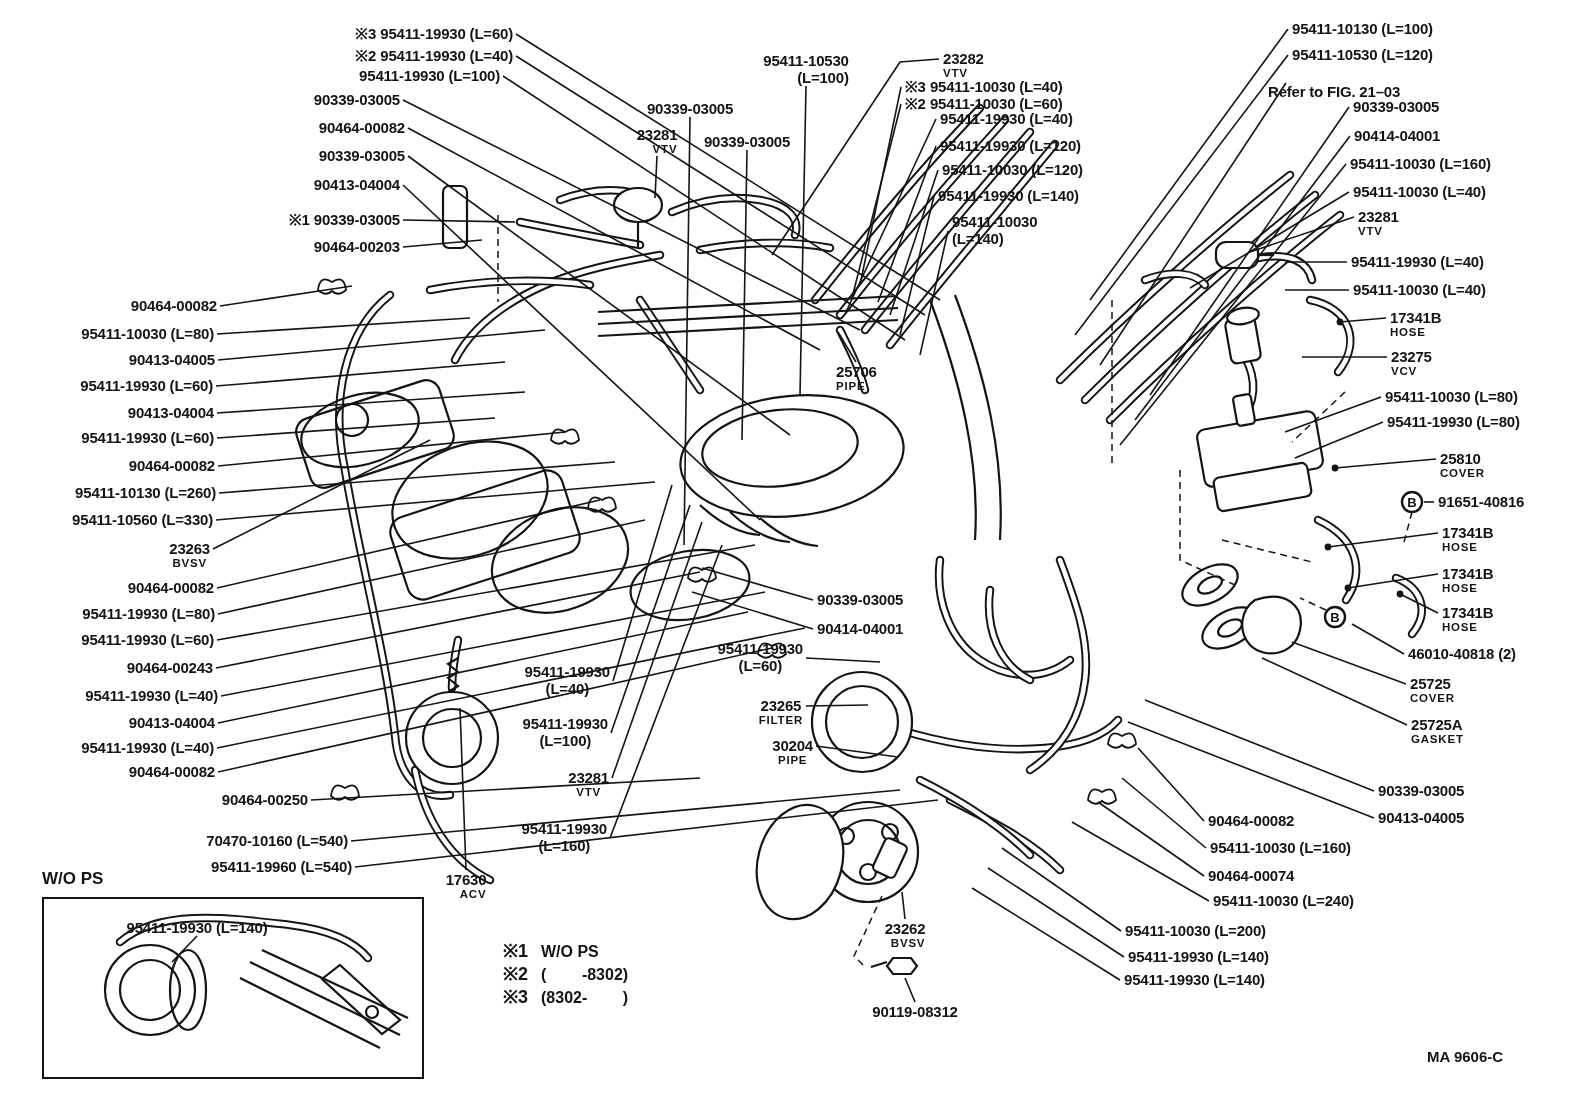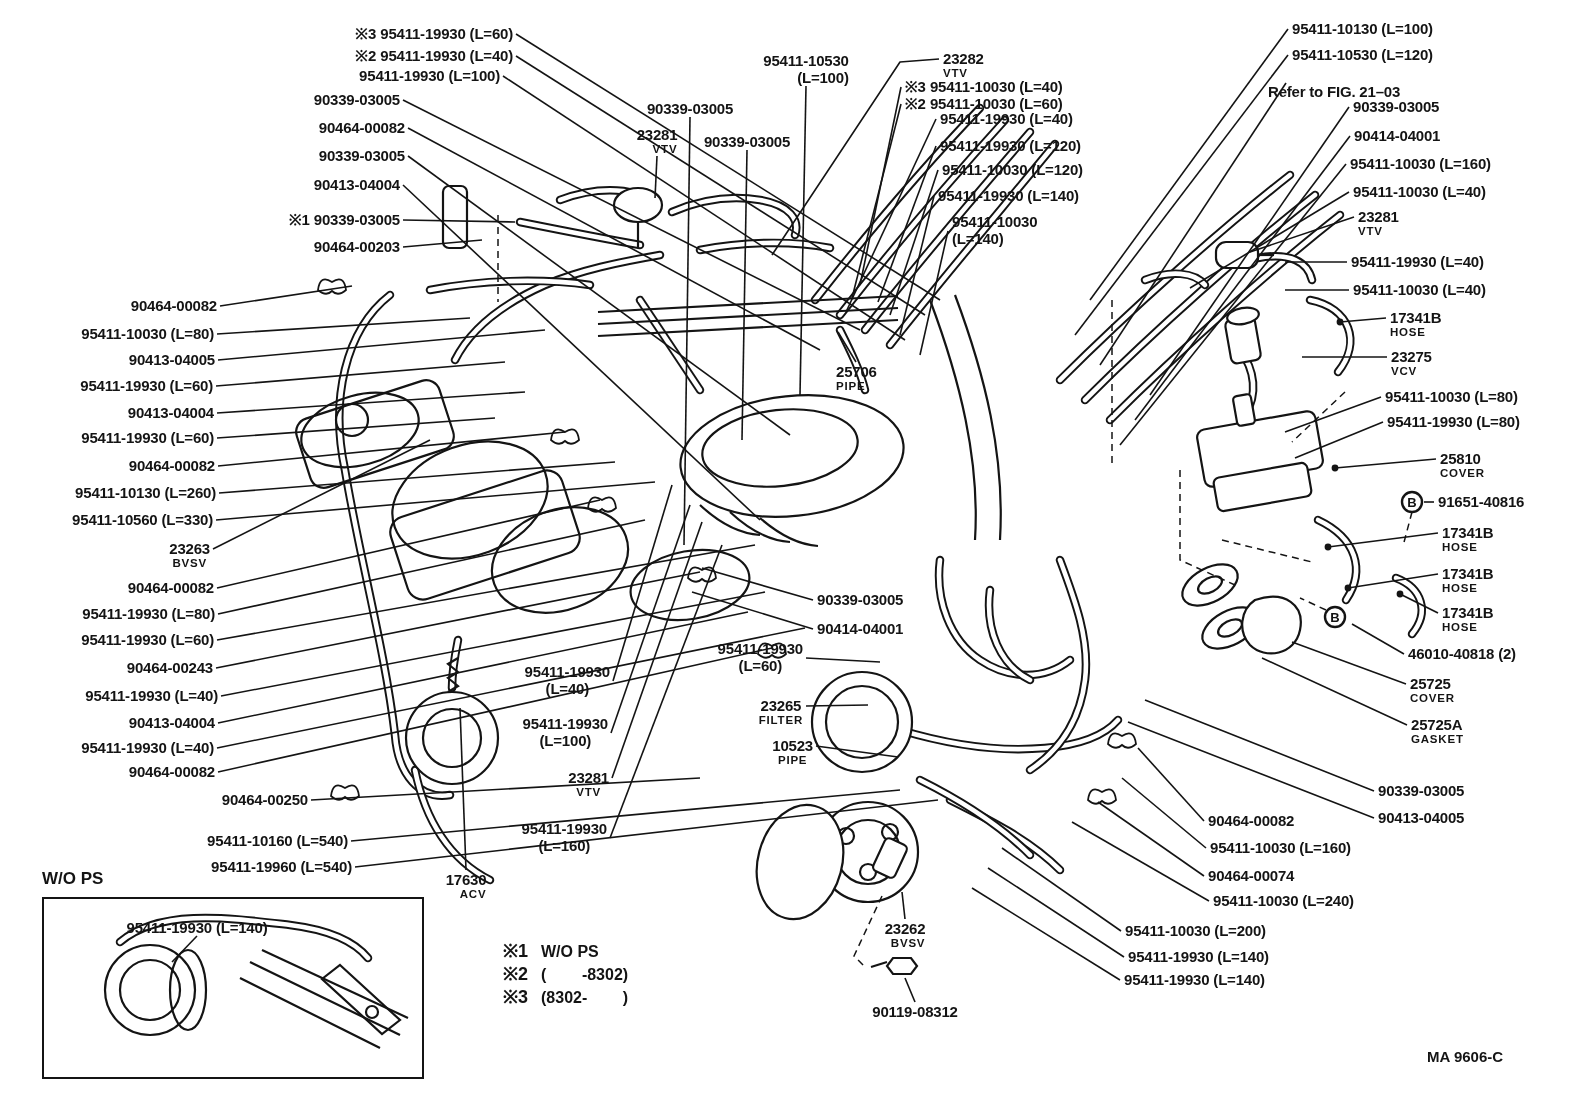--- a/index.html
+++ b/index.html
@@ -307,21 +307,21 @@
       <div class="label a-r" style="top: 540px; right: 1382px;"><span>23263</span><div class="sub">BVSV</div></div>
       <div class="label a-r" style="top: 579px; right: 1378px;"><span>90464-00082</span></div>
       <div class="label a-r" style="top: 605px; right: 1377px;"><span>95411-19930 (L=80)</span></div>
       <div class="label a-r" style="top: 631px; right: 1378px;"><span>95411-19930 (L=60)</span></div>
       <div class="label a-r" style="top: 659px; right: 1379px;"><span>90464-00243</span></div>
       <div class="label a-r" style="top: 687px; right: 1374px;"><span>95411-19930 (L=40)</span></div>
       <div class="label a-r" style="top: 714px; right: 1377px;"><span>90413-04004</span></div>
       <div class="label a-r" style="top: 739px; right: 1378px;"><span>95411-19930 (L=40)</span></div>
       <div class="label a-r" style="top: 763px; right: 1377px;"><span>90464-00082</span></div>
       <div class="label a-r" style="top: 791px; right: 1284px;"><span>90464-00250</span></div>
-      <div class="label a-r" style="top: 832px; right: 1244px;"><span>95411-10160 (L=540)</span></div>
+      <div class="label a-r" style="top: 832px; right: 1244px;"><span>70470-10160 (L=540)</span></div>
       <div class="label a-r" style="top: 858px; right: 1240px;"><span>95411-19960 (L=540)</span></div>
       <div class="label a-c" style="top: 871px; left: 466px; transform: translateX(-50%);"><span>17630</span><div class="sub">ACV</div></div>
       <div class="label a-c" style="top: 919px; left: 197px; transform: translateX(-50%);"><span>95411-19930 (L=140)</span></div>
       <div class="label a-c" style="top: 52px; left: 806px; transform: translateX(-50%);"><span>95411-10530</span><div>(L=100)</div></div>
       <div class="label a-c" style="top: 100px; left: 690px; transform: translateX(-50%);"><span>90339-03005</span></div>
       <div class="label a-c" style="top: 126px; left: 657px; transform: translateX(-50%);"><span>23281</span><div class="sub">VTV</div></div>
       <div class="label a-c" style="top: 133px; left: 747px; transform: translateX(-50%);"><span>90339-03005</span></div>
       <div class="label a-l" style="top: 363px; left: 828px; margin-left: 8px;"><span>25706</span><div class="sub">PIPE</div></div>
       <div class="label a-l" style="top: 50px; left: 943px;"><span>23282</span><div class="sub">VTV</div></div>
       <div class="label a-l" style="top: 78px; left: 905px;"><span class="pre">※3</span><span>95411-10030 (L=40)</span></div>
@@ -330,21 +330,21 @@
       <div class="label a-l" style="top: 137px; left: 940px;"><span>95411-19930 (L=120)</span></div>
       <div class="label a-l" style="top: 161px; left: 942px;"><span>95411-10030 (L=120)</span></div>
       <div class="label a-l" style="top: 187px; left: 938px;"><span>95411-19930 (L=140)</span></div>
       <div class="label a-l" style="top: 213px; left: 952px;"><span>95411-10030</span><div>(L=140)</div></div>
       <div class="label a-l" style="top: 591px; left: 817px;"><span>90339-03005</span></div>
       <div class="label a-l" style="top: 620px; left: 817px;"><span>90414-04001</span></div>
       <div class="label a-r" style="top: 640px; right: 789px;"><span>95411-19930</span><div>(L=60)</div></div>
       <div class="label a-r" style="top: 663px; right: 982px;"><span>95411-19930</span><div>(L=40)</div></div>
       <div class="label a-r" style="top: 697px; right: 789px;"><span>23265</span><div class="sub">FILTER</div></div>
       <div class="label a-r" style="top: 715px; right: 984px;"><span>95411-19930</span><div>(L=100)</div></div>
-      <div class="label a-r" style="top: 737px; right: 779px;"><span>10523</span><div class="sub">PIPE</div></div>
+      <div class="label a-r" style="top: 737px; right: 779px;"><span>30204</span><div class="sub">PIPE</div></div>
       <div class="label a-r" style="top: 769px; right: 983px;"><span>23281</span><div class="sub">VTV</div></div>
       <div class="label a-r" style="top: 820px; right: 985px;"><span>95411-19930</span><div>(L=160)</div></div>
       <div class="label a-c" style="top: 920px; left: 905px; transform: translateX(-50%);"><span>23262</span><div class="sub">BVSV</div></div>
       <div class="label a-c" style="top: 1003px; left: 915px; transform: translateX(-50%);"><span>90119-08312</span></div>
       <div class="label a-l" style="top: 20px; left: 1292px;"><span>95411-10130 (L=100)</span></div>
       <div class="label a-l" style="top: 46px; left: 1292px;"><span>95411-10530 (L=120)</span></div>
       <div class="label a-l" style="top: 74px; left: 1268px; margin-top: 9px;"><span>Refer to FIG. 21–03</span></div>
       <div class="label a-l" style="top: 98px; left: 1353px;"><span>90339-03005</span></div>
       <div class="label a-l" style="top: 127px; left: 1354px;"><span>90414-04001</span></div>
       <div class="label a-l" style="top: 155px; left: 1350px;"><span>95411-10030 (L=160)</span></div>

